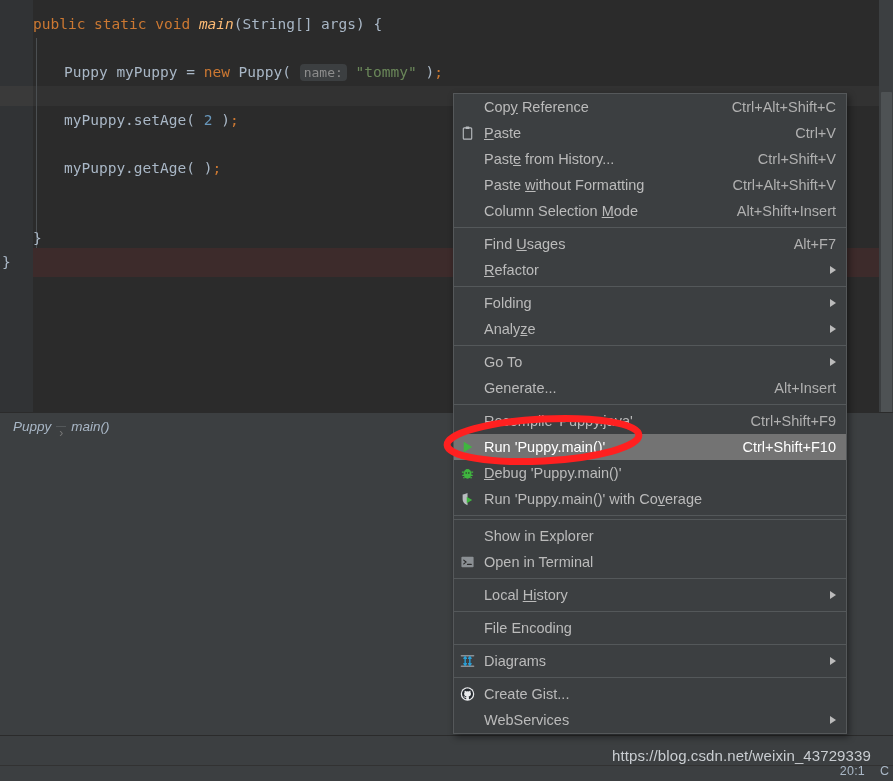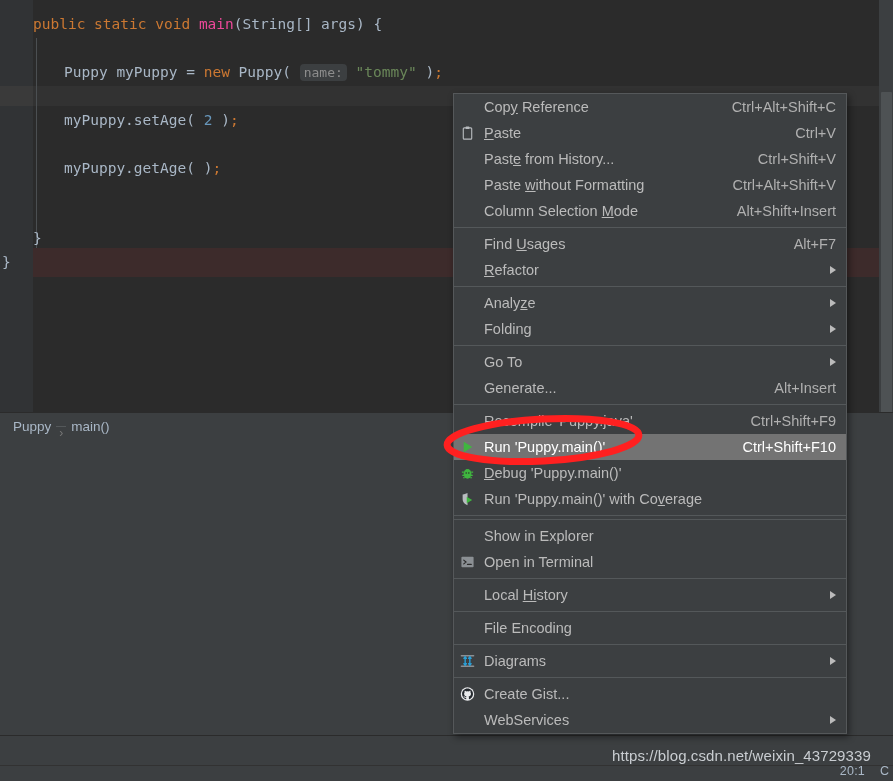--- a/index.html
+++ b/index.html
@@ -9,41 +9,41 @@
   
   #editor{position:absolute;left:0;top:0;width:893px;height:735px;background:#2b2b2b;}
   #gutter{position:absolute;left:0;top:0;width:33px;height:735px;background:#313335;}
   #indent-guide{position:absolute;left:36px;top:38px;width:1px;height:210px;background:#4b4f52;}
 
   .code-line{position:absolute;left:0;white-space:pre;
              font-family:"DejaVu Sans Mono","Liberation Mono",monospace;
              font-size:14.5px;line-height:20px;color:#a9b7c6;}
 
   .kw{color:#cc7832;}
-  .fn{color:#ec4899;}
+  .fn{color:#fdba74;font-style:italic;}
   .num{color:#6897bb;}
   .str{color:#6a8759;}
   .pl{color:#a9b7c6;}
   .semi{color:#cc7832;}
   .hint{background:#3c3f41;color:#8c8c8c;border-radius:4px;padding:1px 4px;font-size:13px;}
 
   
   #caret-row{position:absolute;left:0;top:86px;width:893px;height:20px;background:#323232;}
   #caret-row2{position:absolute;left:0;top:86px;width:33px;height:20px;background:#3a3a3a;}
   #error-row{position:absolute;left:0;top:248px;width:893px;height:29px;background:#3d2b2b;}
 
   
   #scroll-track{position:absolute;right:0;top:0;width:14px;height:735px;background:#3c3f41;}
   #scroll-thumb{position:absolute;right:1px;top:92px;width:11px;height:330px;background:#4e5254;border-radius:1px;}
 
   
   #breadcrumb{position:absolute;left:0;top:412px;width:893px;height:28px;background:#3c3f41;
               display:flex;align-items:center;padding-left:8px;box-sizing:border-box;
               font-size:13.5px;color:#a9b7c6;border-top:1px solid #2b2b2b;}
-  #breadcrumb .crumb{padding:0 5px;}
+  #breadcrumb .crumb{padding:0 5px;font-style:italic;}
   #breadcrumb .sep{color:#777;font-size:12px;padding:0 3px;}
 
   #crumb-body{position:absolute;left:0;top:440px;width:893px;height:295px;background:#3c3f41;}
 
   
   #tool-window{position:absolute;left:0;top:735px;width:893px;height:30px;background:#3c3f41;
                border-top:1px solid #2b2b2b;}
   #status-bar{position:absolute;left:0;top:765px;width:893px;height:16px;background:#3c3f41;
               border-top:1px solid #323232;}
   #caret-pos{position:absolute;right:28px;top:764px;font-size:12.5px;color:#a9b7c6;letter-spacing:.2px;}
@@ -139,25 +139,25 @@
     <div class="mi">
       <span class="lbl">Find <span class="u">U</span>sages</span>
       <span class="acc">Alt+F7</span>
     </div>
     <div class="mi">
       <span class="lbl"><span class="u">R</span>efactor</span>
       <span class="arrow"></span>
     </div>
     <div class="sep"></div>
     <div class="mi">
+      <span class="lbl">Folding</span>
+      <span class="arrow"></span>
+    </div>
+    <div class="mi">
       <span class="lbl">Analy<span class="u">z</span>e</span>
-      <span class="arrow"></span>
-    </div>
-    <div class="mi">
-      <span class="lbl">Folding</span>
       <span class="arrow"></span>
     </div>
     <div class="sep"></div>
     <div class="mi">
       <span class="lbl">Go To</span>
       <span class="arrow"></span>
     </div>
     <div class="mi">
       <span class="lbl">Generate...</span>
       <span class="acc">Alt+Insert</span>

